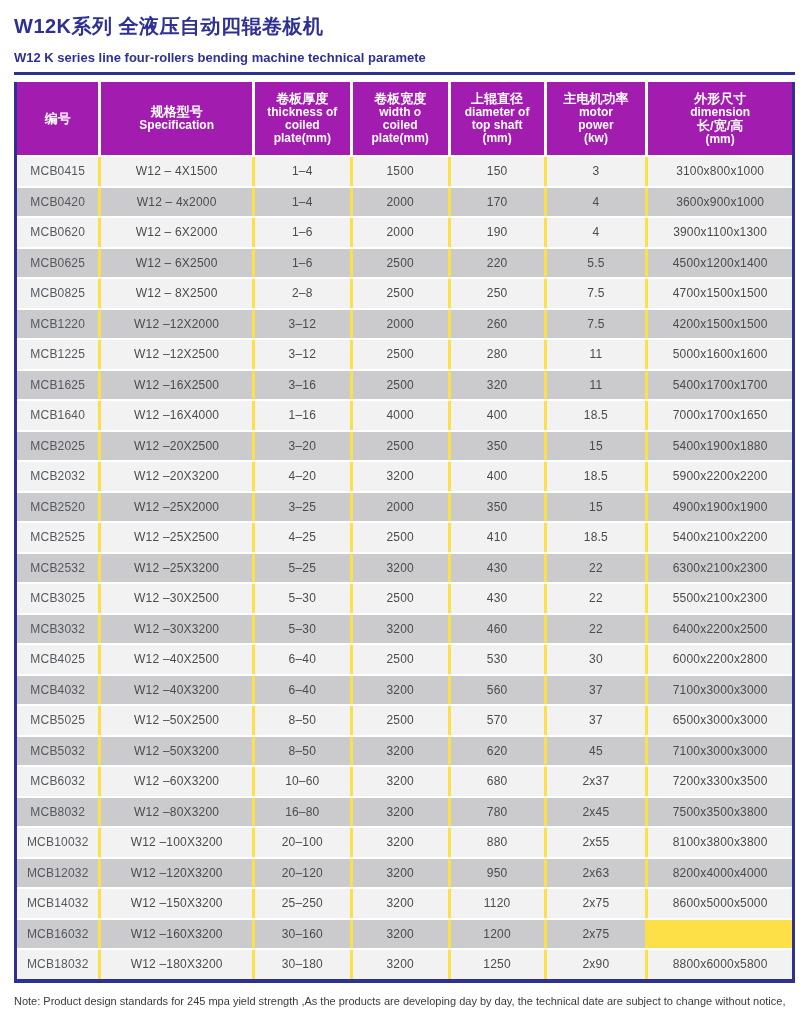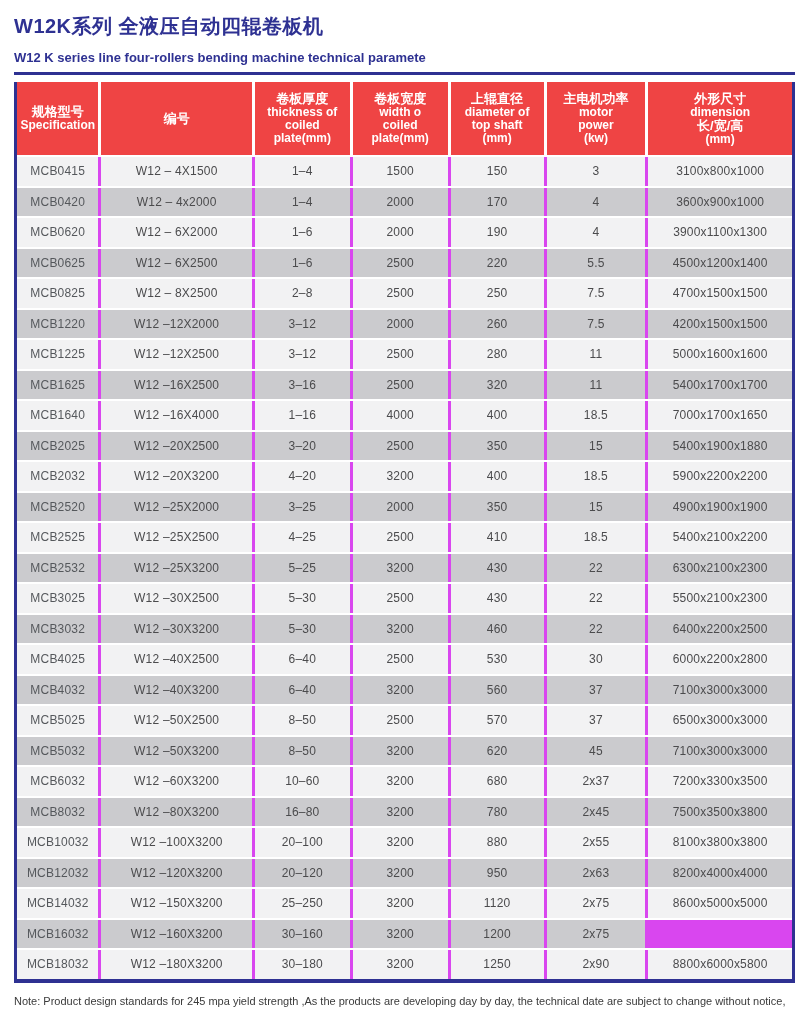--- a/index.html
+++ b/index.html
@@ -44,42 +44,42 @@
   }
   .thead {
     display: grid;
     grid-template-columns: 85fr 157fr 99fr 99fr 97fr 103fr 150fr;
     column-gap: 3px;
     background: #ffffff;
     height: 73px;
     margin-bottom: 2px;
   }
   .th {
-    background: #ef4444;
+    background: #a21caf;
     color: #ffffff;
     display: flex;
     flex-direction: column;
     align-items: center;
     justify-content: center;
     text-align: center;
     font-weight: bold;
   }
   .th .zh { font-size: 13px; line-height: 14px; }
   .th .en { font-size: 12px; line-height: 13px; }
   .tbody {
     display: flex;
     flex-direction: column;
     gap: 2px;
   }
   .trow {
     display: grid;
     grid-template-columns: 85fr 157fr 99fr 99fr 97fr 103fr 150fr;
     column-gap: 3px;
     height: 28.5px;
-    background: #d946ef;
+    background: #fde047;
   }
   .trow.odd  .td { background: #f2f2f3; }
   .trow.even .td { background: #cbcbce; }
   .td {
     display: flex;
     align-items: center;
     justify-content: center;
     font-size: 12px;
     color: #4b4b4d;
     letter-spacing: 0.2px;
@@ -97,25 +97,25 @@
 <body>
 
 <div class="page">
   <div class="title">W12K系列 全液压自动四辊卷板机</div>
   <div class="subtitle">W12 K  series line  four-rollers bending machine technical paramete</div>
   <div class="divider"></div>
 
   <div class="table">
     <div class="thead" id="thead">
         <div class="th">
+          <div class="zh">编号</div>
+        </div>
+        <div class="th">
           <div class="zh">规格型号</div>
           <div class="en">Specification</div>
-        </div>
-        <div class="th">
-          <div class="zh">编号</div>
         </div>
         <div class="th">
           <div class="zh">卷板厚度</div>
           <div class="en">thickness of</div>
           <div class="en">coiled</div>
           <div class="en">plate(mm)</div>
         </div>
         <div class="th">
           <div class="zh">卷板宽度</div>
           <div class="en">width o</div>

